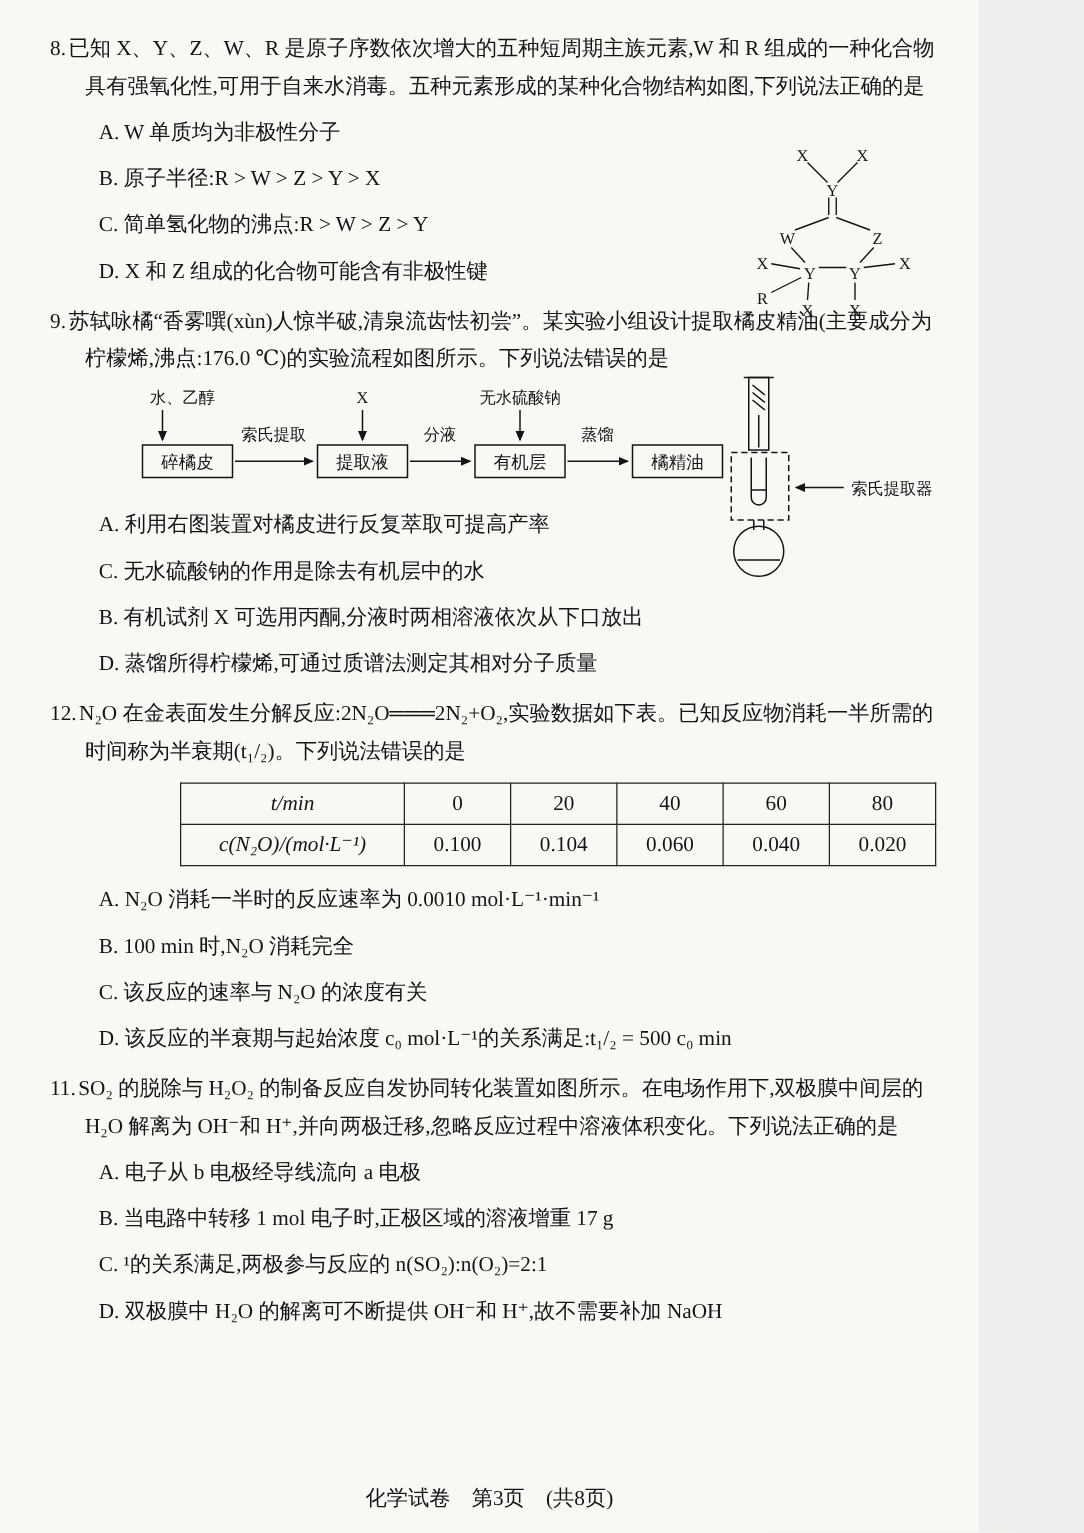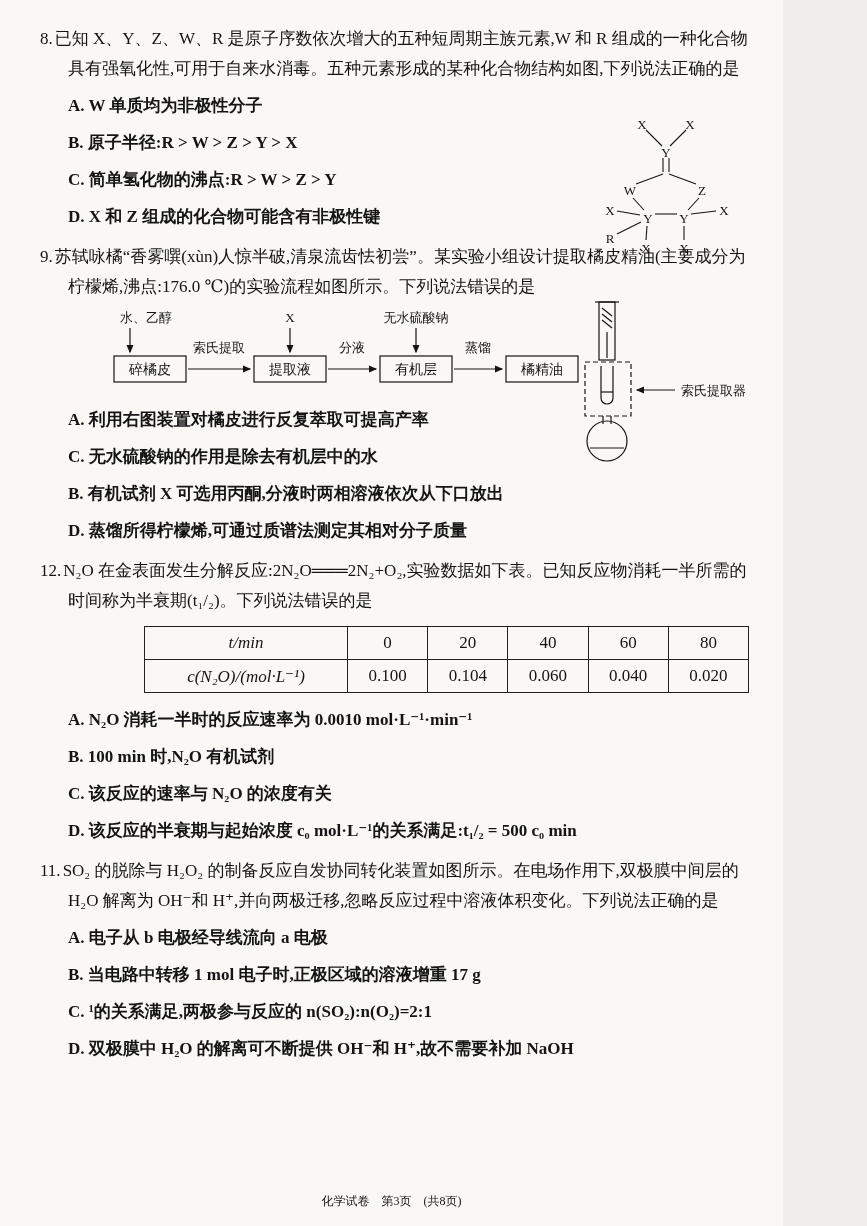--- a/index.html
+++ b/index.html
@@ -21,42 +21,42 @@
   .question{position:relative;margin-bottom:10px;}
   .stem{
     margin:0 0 4px 0;
     padding-left:28px;
     text-indent:-28px;
     line-height:30px;
     max-width:756px;
   }
   .qnum{padding-right:2px;}
   .options{margin-left:28px;}
-  .option{line-height:30px;margin:7px 0;font-weight:bold;}
+  .option{line-height:30px;margin:7px 11px;}
   .fig-structure{position:absolute;top:84px;right:6px;}
   .fig-apparatus{position:absolute;top:58px;right:-6px;}
   .flow-wrap{margin:6px 0 8px 72px;}
   svg text{fill:#141414;}
   line,rect.box,path.stroke,circle.stroke{stroke:#141414;}
   table.datatable{
     border-collapse:collapse;
     margin:10px 0 12px 104px;
     font-size:17px;
   }
   table.datatable td{
     border:1.2px solid #222;
     text-align:center;
-    padding:4px 6px;
+    padding:4px 18px;
     height:24px;
   }
   table.datatable td.c0{width:212px;font-style:italic;}
   table.datatable td.cn{width:76px;}
   .footer{
     position:absolute;left:0;right:0;bottom:16px;
-    text-align:center;font-size:12px;
+    text-align:center;font-size:17px;
   }
 </style>
 </head>
 <body>
 
 <div class="page">
 
   <section class="question">
     <p class="stem"><span class="qnum">8.</span><span>已知 X、Y、Z、W、R 是原子序数依次增大的五种短周期主族元素,W 和 R 组成的一种化合物具有强氧化性,可用于自来水消毒。五种元素形成的某种化合物结构如图,下列说法正确的是</span></p>
 
@@ -206,21 +206,21 @@
         <td class="cn">0.104</td>
         <td class="cn">0.060</td>
         <td class="cn">0.040</td>
         <td class="cn">0.020</td>
       </tr>
     </tbody>
       </table>
 
     <div class="options">
       <div class="option">A. N₂O 消耗一半时的反应速率为 0.0010 mol·L⁻¹·min⁻¹</div>
-      <div class="option">B. 100 min 时,N₂O 有机试剂</div>
+      <div class="option">B. 100 min 时,N₂O 消耗完全</div>
       <div class="option">C. 该反应的速率与 N₂O 的浓度有关</div>
       <div class="option">D. 该反应的半衰期与起始浓度 c₀ mol·L⁻¹的关系满足:t₁/₂ = 500 c₀ min</div>
     </div>
   </section>
 
   <section class="question">
     <p class="stem"><span class="qnum">11.</span><span>SO₂ 的脱除与 H₂O₂ 的制备反应自发协同转化装置如图所示。在电场作用下,双极膜中间层的 H₂O 解离为 OH⁻和 H⁺,并向两极迁移,忽略反应过程中溶液体积变化。下列说法正确的是</span></p>
 
     <div class="options">
       <div class="option">A. 电子从 b 电极经导线流向 a 电极</div>

